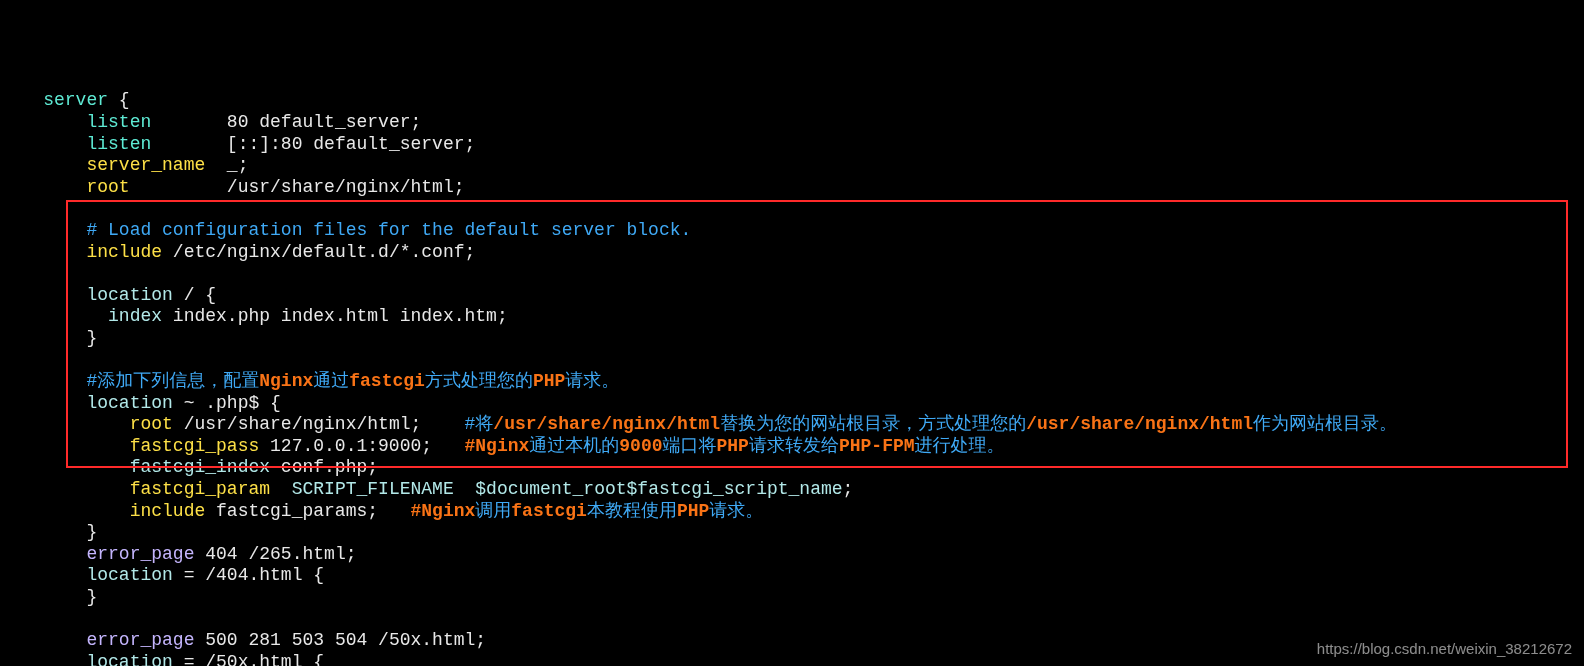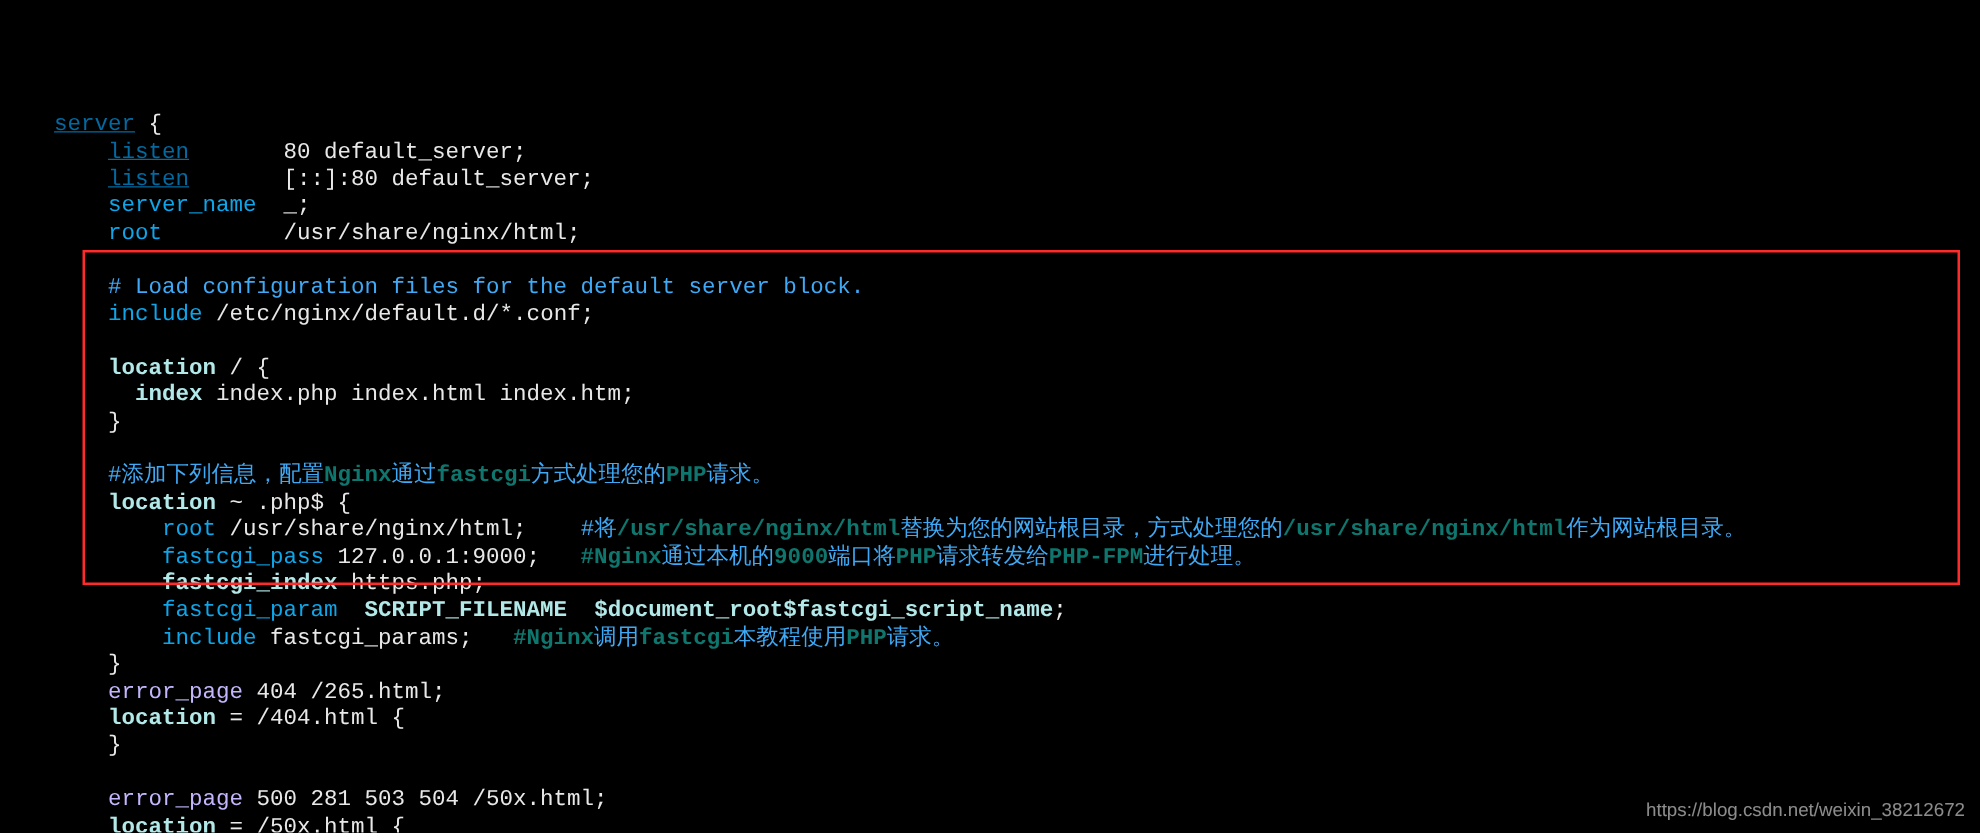--- a/index.html
+++ b/index.html
@@ -12,25 +12,25 @@
     color: #e8e8e8;
     width: 1584px;
     height: 666px;
     overflow: hidden;
     position: relative;
     white-space: pre;
   }
   .code {
     padding: 4px 0 0 0;
   }
-  .kw-orange { color: #0369a1; text-decoration: underline; }   
-  .kw-green  { color: #0ea5e9; }   
+  .kw-orange { color: #5eead4; }   
+  .kw-green  { color: #fde047; }   
   .txt       { color: #e8e8e8; }
-  .txt-teal  { color: #b2e8e8; font-weight: bold; }   
-  .teal-bold { color: #0f766e; font-weight: bold; }
+  .txt-teal  { color: #b2e8e8; }   
+  .teal-bold { color: #f97316; font-weight: bold; }
   .comment   { color: #3fa9f5; }   
   .red-kw    { color: #c4b5fd; }
 
   .redbox {
     position: absolute;
     border: 2px solid #ff2a2a;
     left: 66px;
     top: 200px;
     width: 1498px;
     height: 264px;
@@ -61,21 +61,21 @@
         <span class="kw-green">include</span> <span class="txt">/etc/nginx/default.d/*.conf;</span>
 
         <span class="txt-teal">location</span><span class="txt"> / {</span>
           <span class="txt-teal">index</span><span class="txt"> index.php index.html index.htm;</span>
         <span class="txt">}</span>
 
         <span class="comment"><span>#添加下列信息，配置</span><span class="teal-bold">Nginx</span><span>通过</span><span class="teal-bold">fastcgi</span><span>方式处理您的</span><span class="teal-bold">PHP</span><span>请求。</span></span>
         <span class="txt-teal">location</span><span class="txt"> ~ .php$ {</span>
             <span class="kw-green">root</span><span class="txt"> /usr/share/nginx/html;</span>    <span class="comment"><span>#将</span><span class="teal-bold">/usr/share/nginx/html</span><span>替换为您的网站根目录，方式处理您的</span><span class="teal-bold">/usr/share/nginx/html</span><span>作为网站根目录。</span></span>
             <span class="kw-green">fastcgi_pass</span><span class="txt"> 127.0.0.1:9000;</span>   <span class="comment"><span class="teal-bold">#Nginx</span><span>通过本机的</span><span class="teal-bold">9000</span><span>端口将</span><span class="teal-bold">PHP</span><span>请求转发给</span><span class="teal-bold">PHP-FPM</span><span>进行处理。</span></span>
-            <span class="txt-teal">fastcgi_index</span><span class="txt"> https.php;</span>
+            <span class="txt-teal">fastcgi_index</span><span class="txt"> conf.php;</span>
             <span class="kw-green">fastcgi_param</span>  <span class="txt-teal">SCRIPT_FILENAME</span>  <span class="txt-teal">$document_root$fastcgi_script_name</span><span class="txt">;</span>
             <span class="kw-green">include</span><span class="txt"> fastcgi_params;</span>   <span class="comment"><span class="teal-bold">#Nginx</span><span>调用</span><span class="teal-bold">fastcgi</span><span>本教程使用</span><span class="teal-bold">PHP</span><span>请求。</span></span>
         <span class="txt">}</span>
         <span class="red-kw">error_page</span><span class="txt"> 404 /265.html;</span>
         <span class="txt-teal">location</span><span class="txt"> = /404.html {</span>
         <span class="txt">}</span>
 
         <span class="red-kw">error_page</span><span class="txt"> 500 281 503 504 /50x.html;</span>
         <span class="txt-teal">location</span><span class="txt"> = /50x.html {</span>
         

